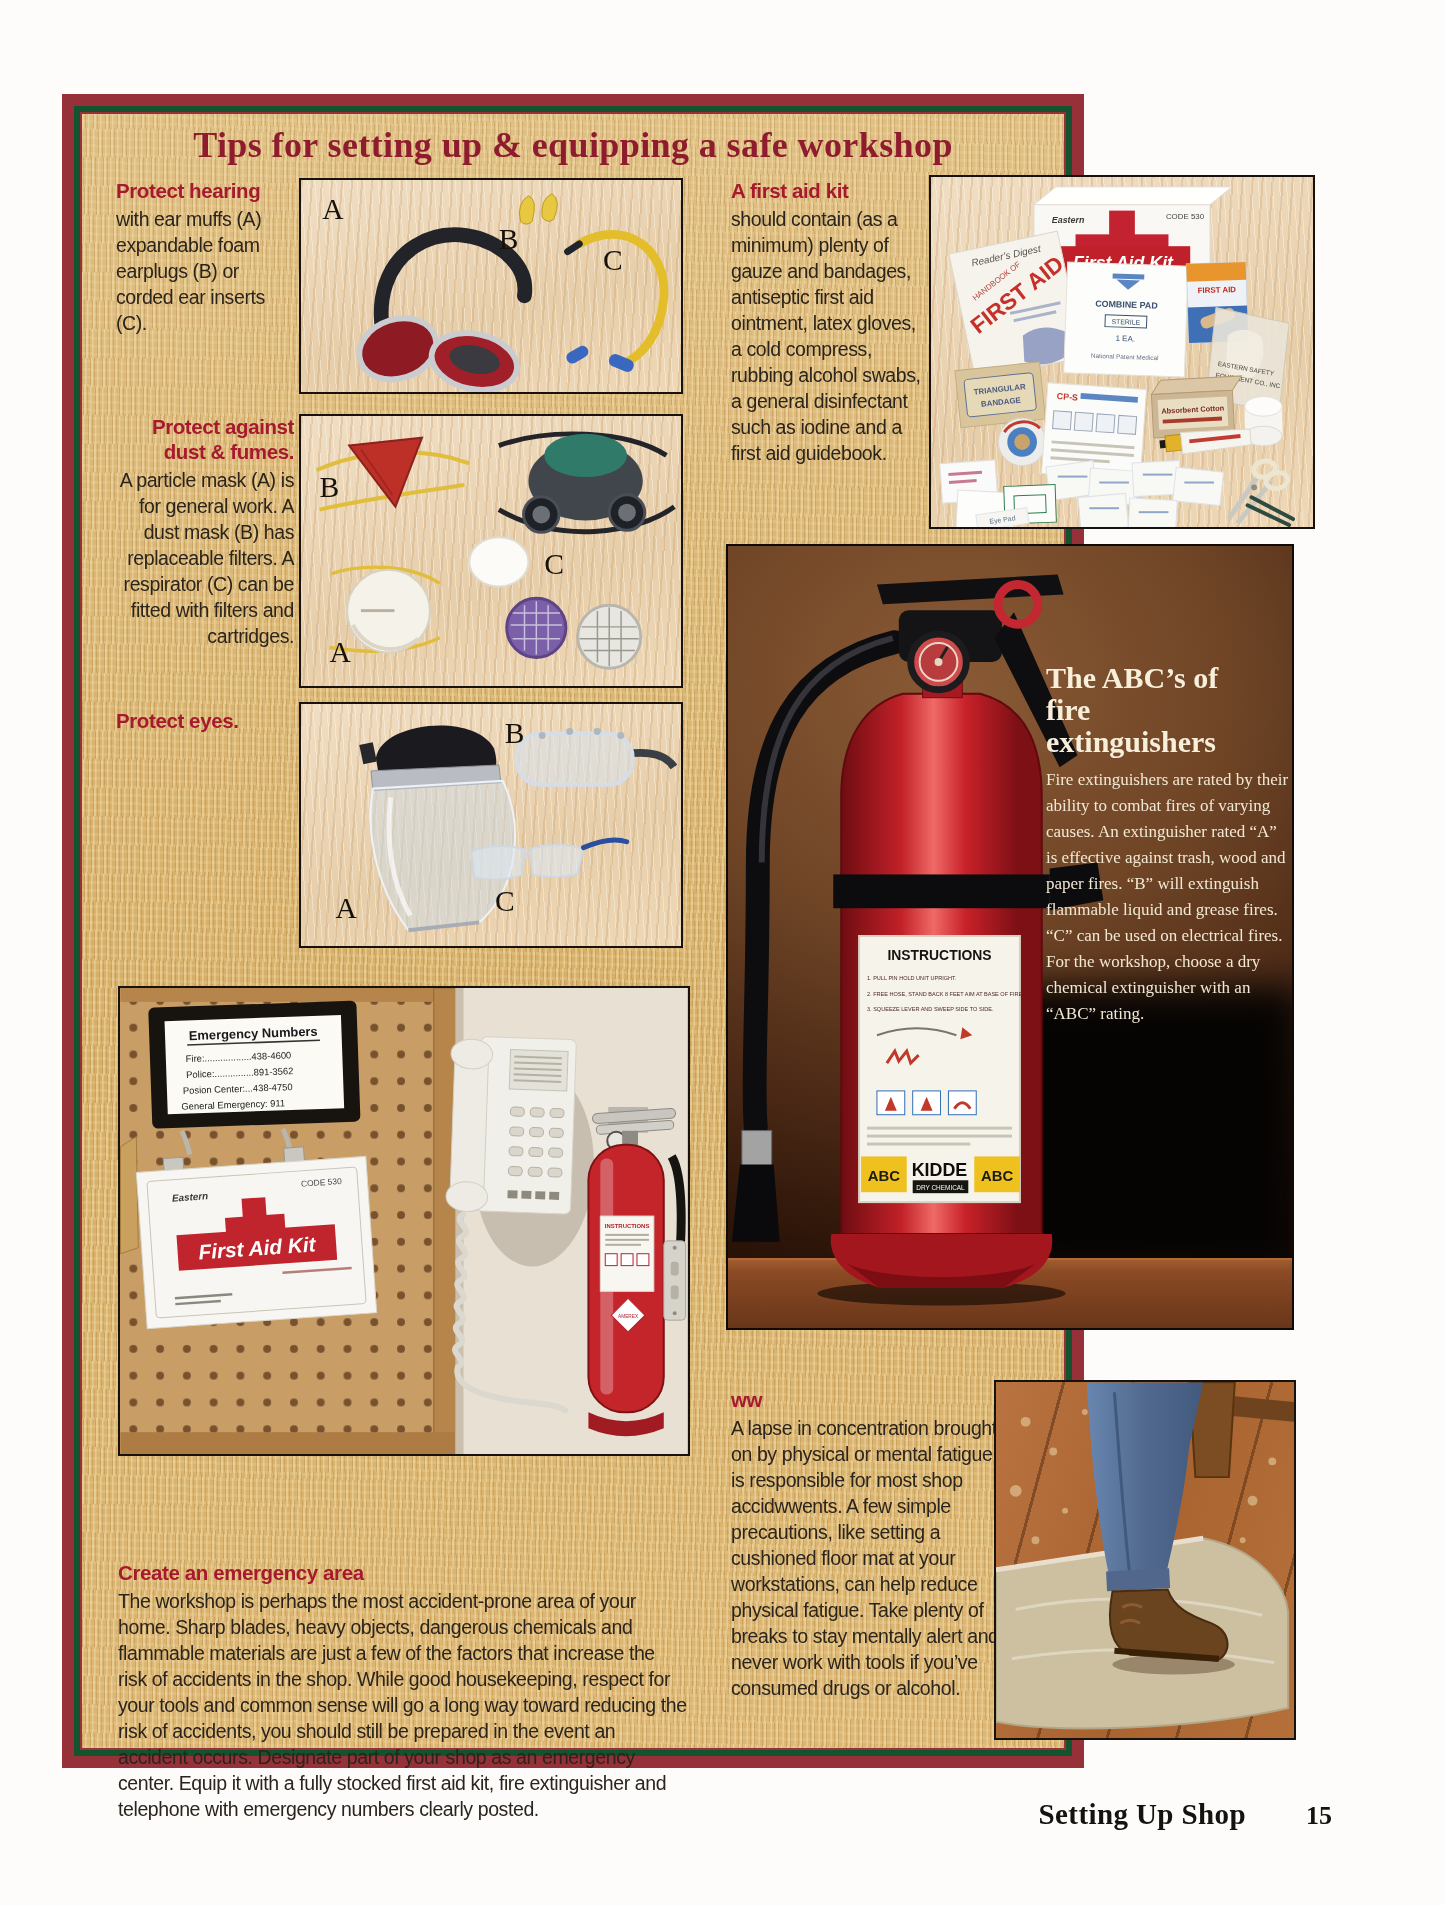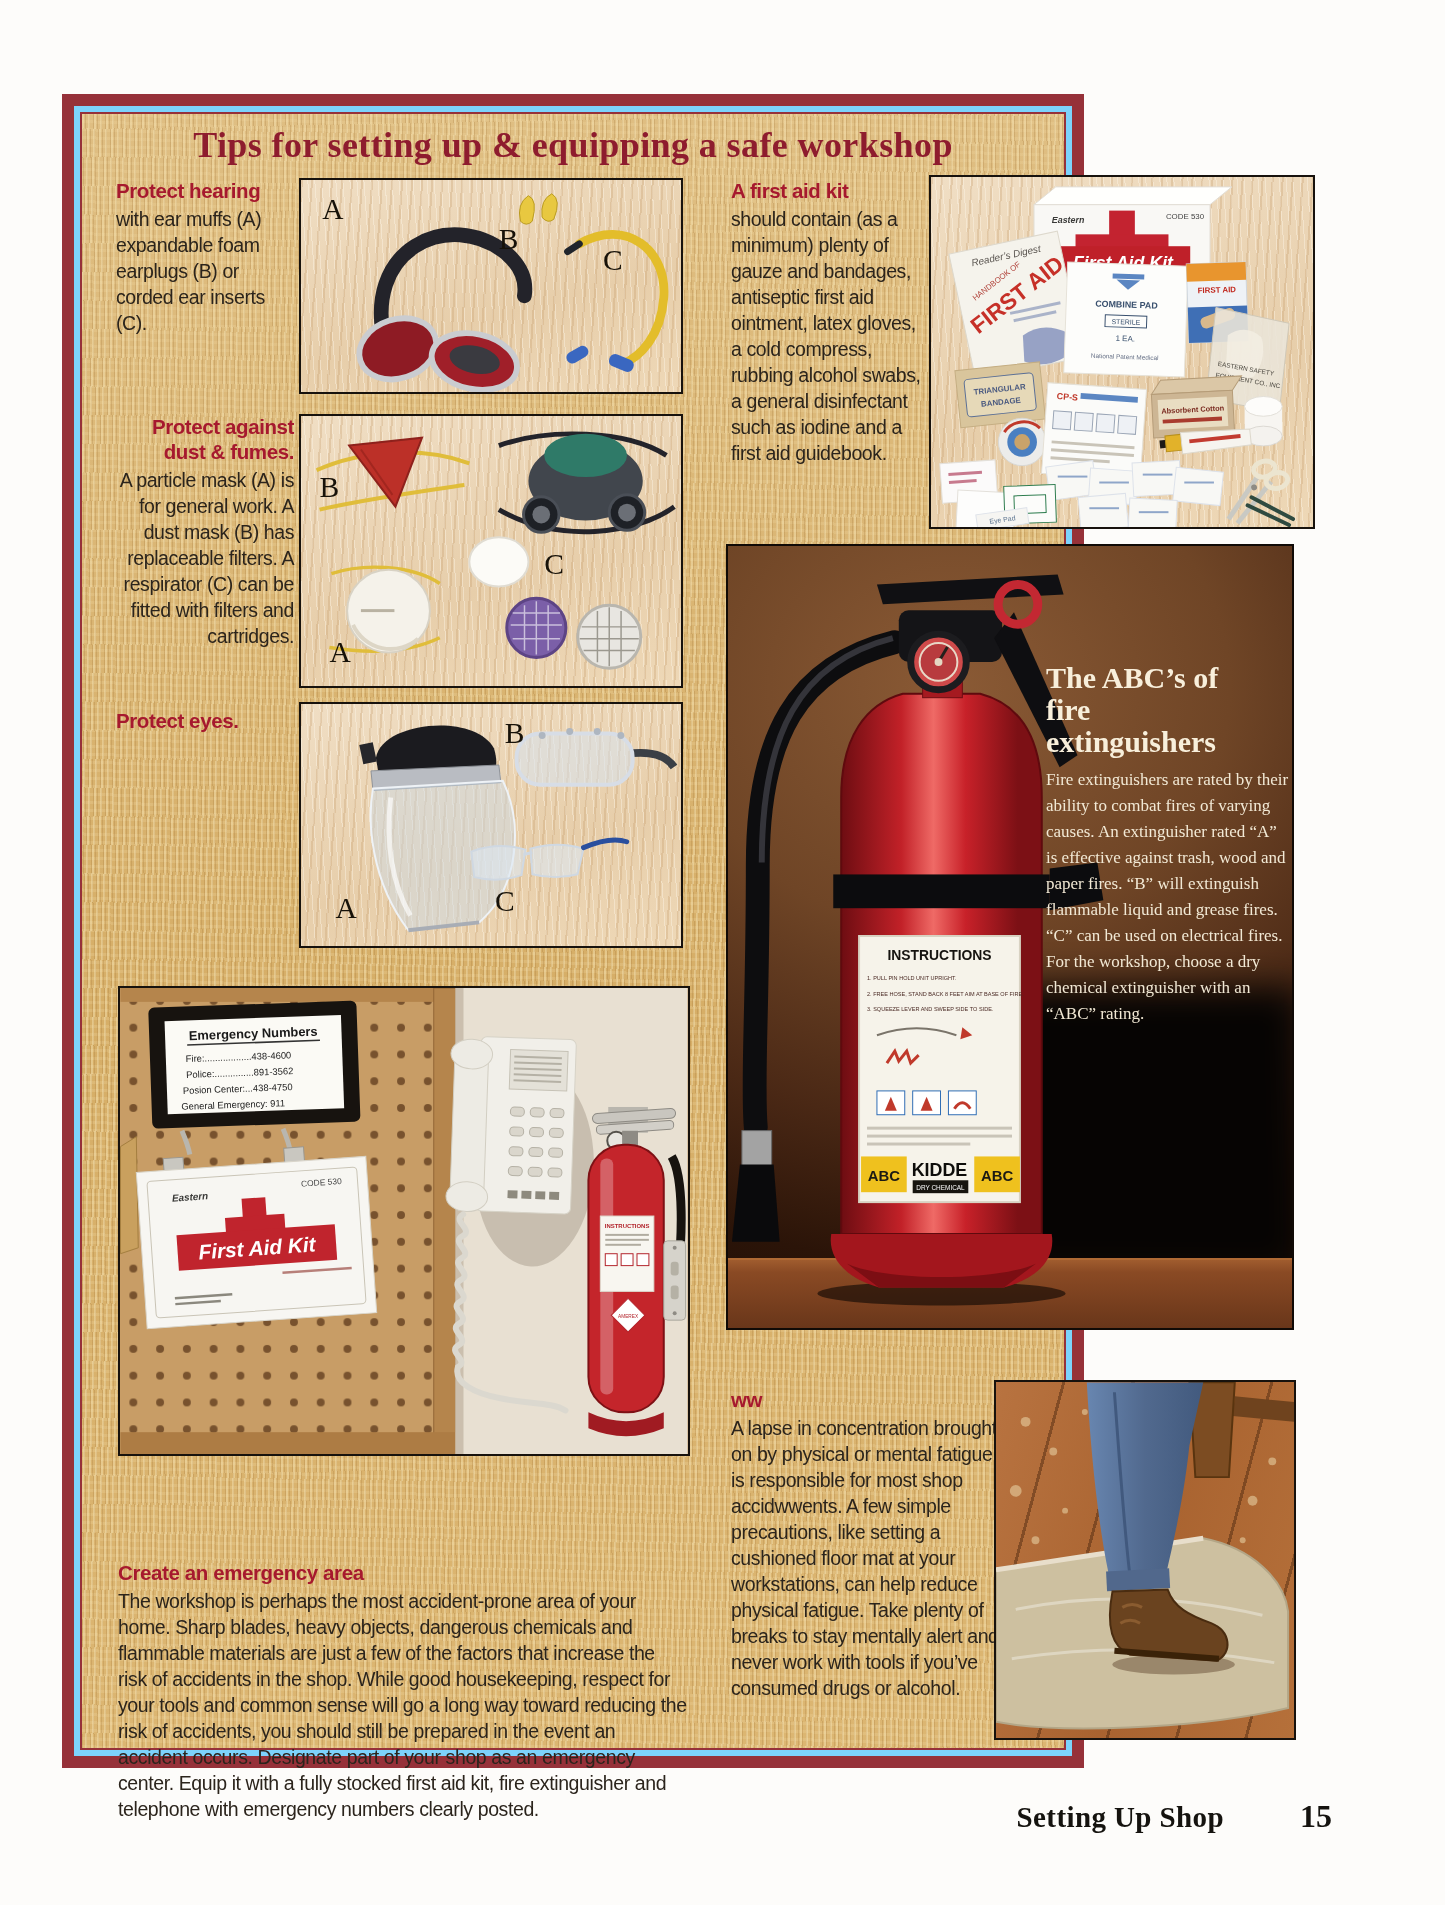--- a/index.html
+++ b/index.html
@@ -1,20 +1,20 @@
 <!DOCTYPE html>
 <html><head>
 <meta charset="utf-8">
 <style>
   html,body{margin:0;padding:0;}
   .page{position:relative;width:1445px;height:1905px;background:#fdfcfa;overflow:hidden;
         font-family:"Liberation Sans",sans-serif;}
   
   .frame{position:absolute;left:62px;top:94px;width:1022px;height:1674px;box-sizing:border-box;
-         border:12px solid #963139;background:#7dd3fc;padding:6px;}
+         border:12px solid #963139;background:#14532d;padding:6px;}
   .inner{position:relative;width:100%;height:100%;box-sizing:border-box;border:2px solid #963139;
     background:
       repeating-linear-gradient(92deg, rgba(246,228,180,.45) 0 2px, rgba(0,0,0,0) 2px 6px),
       repeating-linear-gradient(88deg, rgba(146,100,40,.20) 0 1px, rgba(0,0,0,0) 1px 4px),
       repeating-linear-gradient(2deg,  rgba(240,215,160,.25) 0 3px, rgba(0,0,0,0) 3px 8px),
       linear-gradient(180deg,#dfbe82,#d6ae67 55%,#dcb672);}
   
   .title{position:absolute;left:0;right:0;top:10px;text-align:center;
          font-family:"Liberation Serif",serif;font-weight:bold;font-size:36px;color:#8e1c2e;letter-spacing:.4px;}
   .txtcol{position:absolute;}
@@ -38,21 +38,21 @@
   .abc-h{font-family:"Liberation Serif",serif;font-weight:bold;font-size:30px;line-height:32px;color:#f8efdb;width:192px;}
   .abc-b{font-family:"Liberation Serif",serif;font-size:17px;line-height:26px;color:#f2e9d5;margin-top:9px;width:244px;}
   
   .matbg{background:
       repeating-linear-gradient(105deg, rgba(0,0,0,0) 0 64px, rgba(70,35,12,.45) 64px 67px),
       linear-gradient(105deg,#b87340 0%,#a96330 50%,#b5703a 100%);}
   
   .footer{position:absolute;top:1798px;right:113px;display:flex;align-items:baseline;
           font-family:"Liberation Serif",serif;color:#15130f;}
   .footer .sec{font-weight:bold;font-size:29px;letter-spacing:.4px;}
-  .footer .num{font-size:32px;margin-left:76px;font-weight:bold;}
+  .footer .num{font-size:26px;margin-left:60px;font-weight:bold;}
 </style>
 </head>
 <body>
 
 <div class="page">
   <div class="frame">
     <div class="inner">
 
       <div class="title">Tips for setting up &amp; equipping a safe workshop</div>
 

